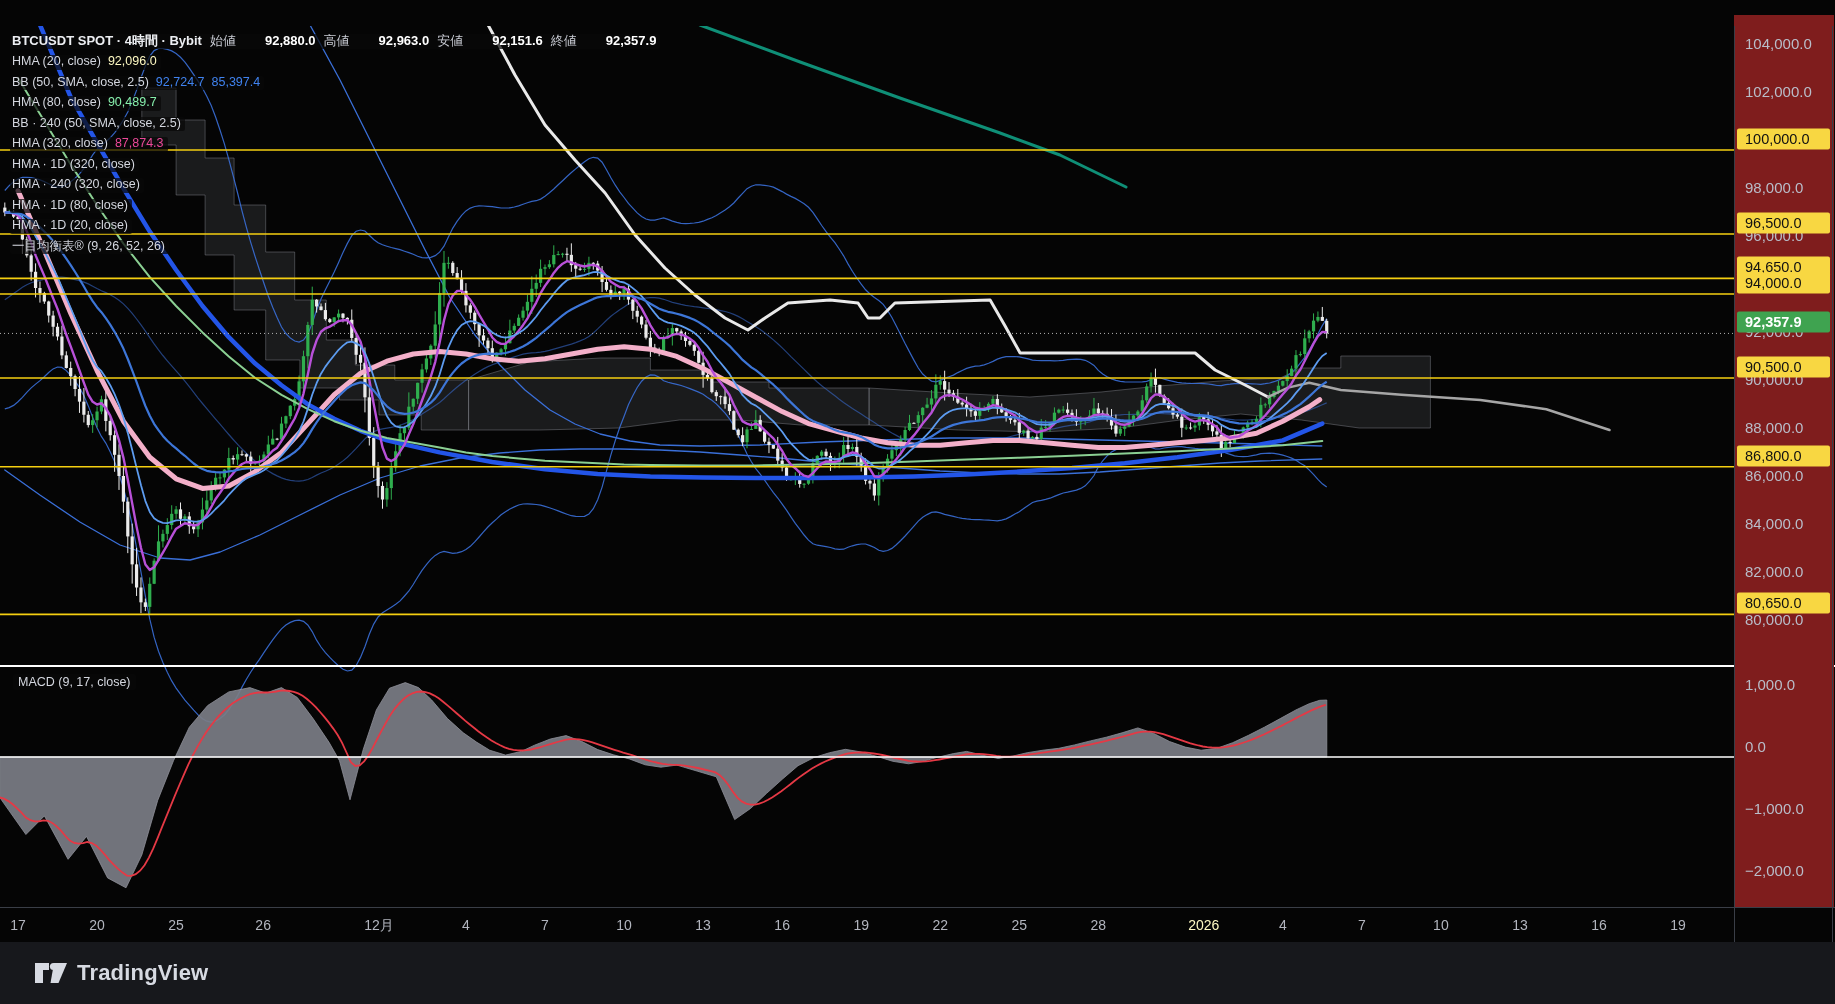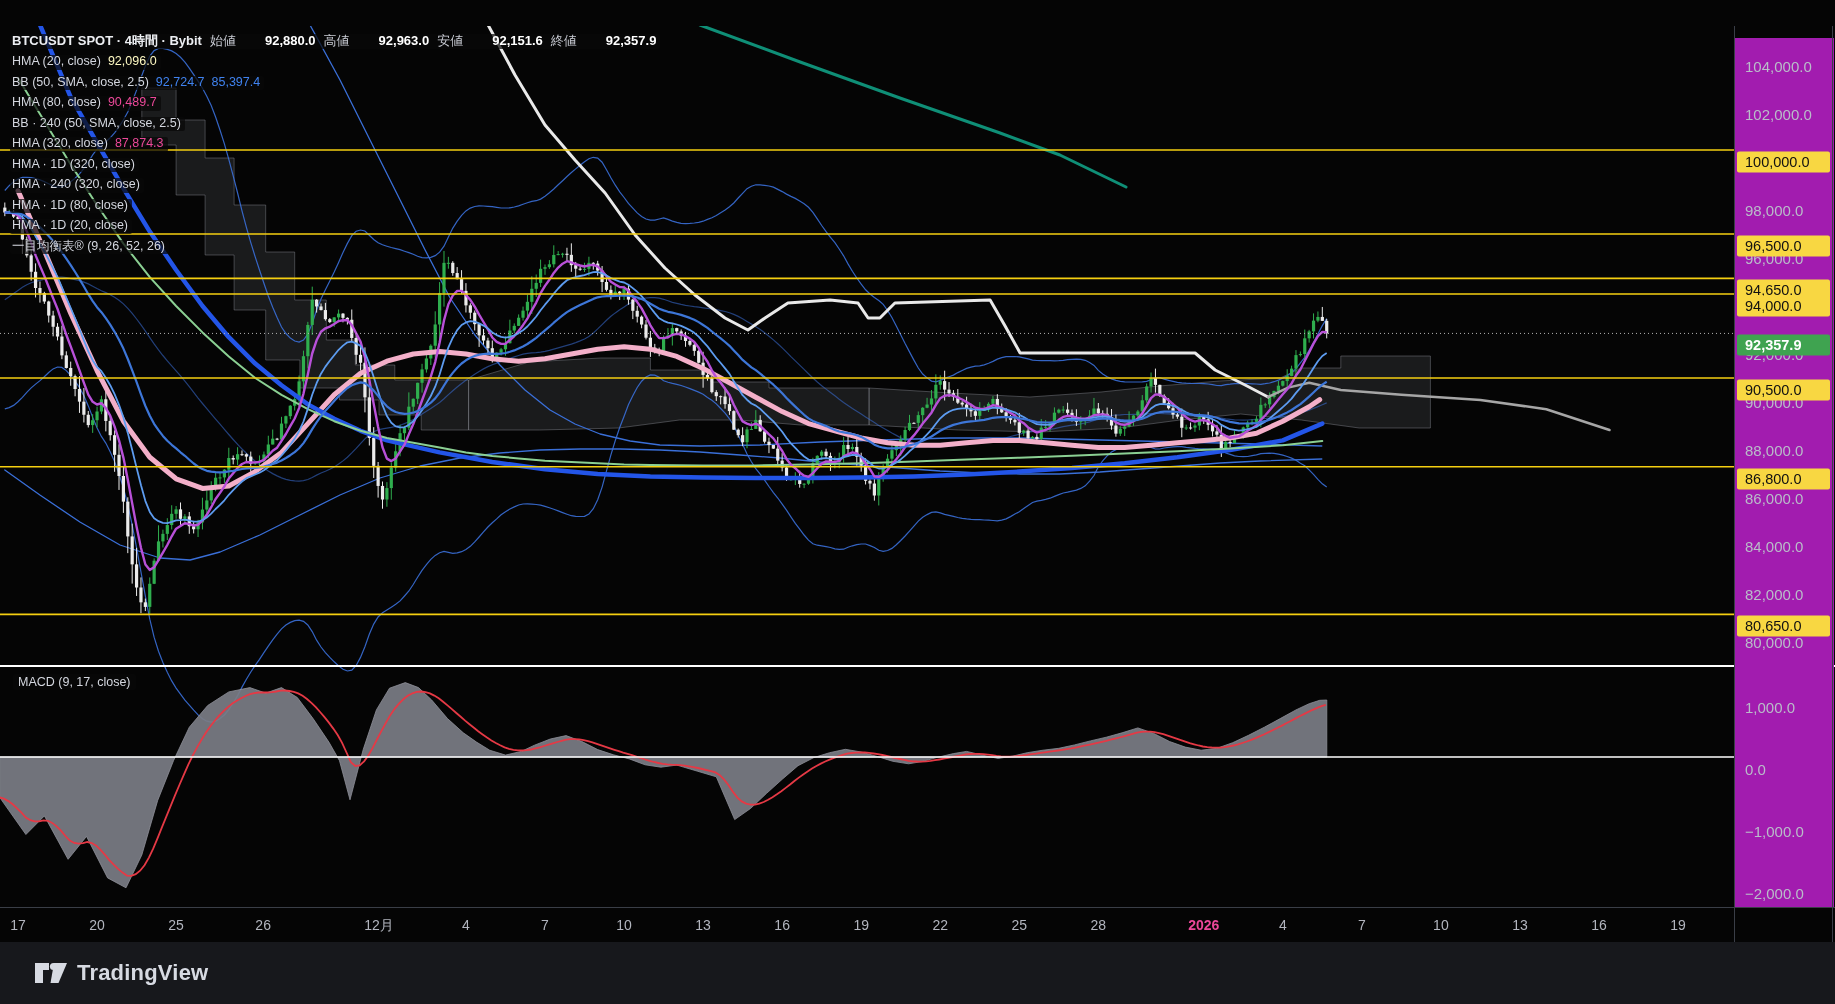--- a/index.html
+++ b/index.html
@@ -14,30 +14,30 @@
              color:rgba(200,203,212,0.15);font-size:50px;font-weight:bold;white-space:nowrap;z-index:1;}
   #chartsvg{position:absolute;left:0;top:0;z-index:2;}
   #legend{position:absolute;left:10px;top:31px;z-index:5;}
   .lrow{margin-bottom:2px;}
   .lrow span.chip{display:inline-block;background:rgba(8,8,8,0.72);color:#d4d7df;font-size:12.5px;
         line-height:13.5px;padding:0 4px 1px 2px;border-radius:2px;white-space:nowrap;}
   .lrow .val{font-weight:normal;margin-left:7px;}
   .lrow.title span.chip{font-size:13px;color:#eceef2;}
   .lrow.title .ohlc-label{color:#c9ccd4;margin-left:8px;font-weight:normal;}
   .lrow.title .ohlc-val{color:#ffffff;font-weight:bold;padding-left:29px;}
-  #price-scale{position:absolute;left:1734px;top:38px;width:100px;height:916px;background:#a21caf;z-index:4;}
+  #price-scale{position:absolute;left:1734px;top:15px;width:100px;height:916px;background:#7f1d1d;z-index:4;}
   .vline{position:absolute;top:26px;width:1px;height:916px;background:#3a3e47;z-index:6;}
   .ptick{position:absolute;left:11px;transform:translateY(-50%);color:#b9bdc9;font-size:15px;white-space:nowrap;}
   .badge{position:absolute;left:3px;right:4px;height:21px;transform:translateY(-50%);
          border-radius:2px;font-size:14.5px;line-height:21px;padding-left:8px;white-space:nowrap;}
   .badge.yellow{background:#f8d742;color:#111;}
   .badge.green{background:#3fa350;color:#fff;font-weight:bold;}
   #time-axis{position:absolute;left:0;top:907px;width:1835px;height:35px;background:#050505;z-index:5;border-top:1px solid #3a3e47;}
   .ttick{position:absolute;top:9px;transform:translateX(-50%);color:#b2b5be;font-size:14px;white-space:nowrap;}
-  .ttick.year{font-weight:bold;color:#ec4899;}
+  .ttick.year{font-weight:normal;color:#fef9c3;}
   #macd-label{position:absolute;left:13px;top:674px;z-index:5;color:#d4d7df;font-size:12.5px;
               background:rgba(8,8,8,0.72);padding:1px 5px;border-radius:2px;}
   #footer{position:absolute;left:0;top:942px;width:100%;height:62px;background:#17181c;z-index:7;
           display:flex;align-items:center;padding-left:34px;box-sizing:border-box;}
   #brand-text{color:#d7dae2;font-size:22px;font-weight:bold;margin-left:9px;letter-spacing:0.2px;}
 </style>
 </head>
 <body>
 
 <div id="stage">
@@ -689,21 +689,21 @@
         <path d="M-0.4,797.3 L3.9,798.7 L8.3,801.1 L12.7,804.3 L17.1,808.3 L21.5,812.7 L25.9,817.5 L30.3,820.2 L34.7,821.4 L39.1,821.4 L43.5,820.4 L47.9,820.8 L52.3,822.9 L56.6,826.3 L61.0,830.7 L65.4,836.0 L69.8,840.6 L74.2,843.0 L78.6,843.7 L83.0,843.1 L87.4,842.0 L91.8,843.0 L96.2,845.7 L100.6,849.8 L105.0,854.8 L109.3,860.1 L113.7,864.7 L118.1,868.9 L122.5,872.6 L126.9,875.6 L131.3,875.9 L135.7,874.1 L140.1,870.7 L144.5,865.2 L148.9,857.6 L153.3,848.4 L157.7,837.8 L162.0,827.2 L166.4,816.4 L170.8,805.6 L175.2,794.9 L179.6,784.5 L184.0,774.4 L188.4,764.4 L192.8,755.3 L197.2,747.1 L201.6,739.6 L206.0,732.5 L210.4,726.2 L214.7,720.7 L219.1,715.7 L223.5,711.2 L227.9,707.1 L232.3,703.6 L236.7,700.7 L241.1,698.2 L245.5,696.0 L249.9,694.2 L254.3,693.1 L258.7,692.5 L263.1,692.5 L267.4,692.5 L271.8,692.1 L276.2,691.5 L280.6,690.7 L285.0,690.5 L289.4,691.0 L293.8,691.9 L298.2,693.4 L302.6,695.8 L307.0,699.0 L311.4,702.8 L315.8,707.1 L320.1,712.0 L324.5,717.2 L328.9,722.6 L333.3,728.6 L337.7,735.0 L342.1,742.8 L346.5,752.5 L350.9,762.2 L355.3,766.0 L359.7,765.3 L364.1,761.3 L368.5,755.2 L372.8,747.6 L377.2,739.0 L381.6,730.7 L386.0,722.6 L390.4,714.9 L394.8,708.6 L399.2,703.4 L403.6,699.0 L408.0,695.6 L412.4,693.3 L416.8,691.9 L421.2,691.5 L425.5,692.1 L429.9,693.4 L434.3,695.6 L438.7,698.3 L443.1,701.7 L447.5,705.4 L451.9,709.1 L456.3,713.0 L460.7,716.8 L465.1,720.6 L469.5,724.2 L473.9,727.8 L478.2,731.2 L482.6,734.4 L487.0,737.5 L491.4,740.4 L495.8,743.0 L500.2,745.3 L504.6,747.4 L509.0,748.9 L513.4,749.9 L517.8,750.4 L522.2,750.5 L526.6,750.2 L530.9,749.5 L535.3,748.4 L539.7,747.3 L544.1,746.0 L548.5,744.6 L552.9,743.3 L557.3,742.0 L561.7,740.8 L566.1,739.7 L570.5,739.1 L574.9,739.1 L579.3,739.4 L583.6,740.1 L588.0,741.1 L592.4,742.3 L596.8,743.8 L601.2,745.3 L605.6,746.9 L610.0,748.4 L614.4,749.8 L618.8,751.2 L623.2,752.6 L627.6,753.8 L632.0,755.2 L636.3,756.6 L640.7,758.0 L645.1,759.5 L649.5,760.8 L653.9,762.0 L658.3,763.0 L662.7,763.9 L667.1,764.4 L671.5,764.7 L675.9,764.8 L680.3,765.1 L684.7,765.6 L689.0,766.3 L693.4,767.1 L697.8,768.0 L702.2,769.0 L706.6,770.1 L711.0,771.2 L715.4,772.4 L719.8,775.2 L724.2,779.6 L728.6,785.2 L733.0,791.9 L737.4,797.6 L741.7,801.4 L746.1,803.6 L750.5,804.7 L754.9,804.6 L759.3,803.6 L763.7,802.0 L768.1,799.8 L772.5,797.2 L776.9,794.3 L781.3,791.2 L785.7,787.9 L790.1,784.5 L794.4,781.0 L798.8,777.6 L803.2,774.4 L807.6,771.4 L812.0,768.5 L816.4,766.0 L820.8,763.6 L825.2,761.5 L829.6,759.6 L834.0,757.8 L838.4,756.3 L842.8,754.9 L847.1,753.7 L851.5,753.0 L855.9,752.6 L860.3,752.4 L864.7,752.5 L869.1,752.9 L873.5,753.5 L877.9,754.2 L882.3,755.0 L886.7,756.0 L891.1,757.0 L895.5,758.1 L899.8,759.0 L904.2,759.9 L908.6,760.8 L913.0,761.3 L917.4,761.5 L921.8,761.6 L926.2,761.3 L930.6,760.9 L935.0,760.2 L939.4,759.5 L943.8,758.7 L948.2,757.8 L952.5,757.0 L956.9,756.1 L961.3,755.3 L965.7,754.4 L970.1,754.0 L974.5,753.8 L978.9,753.9 L983.3,754.2 L987.7,754.7 L992.1,755.2 L996.5,755.9 L1000.9,756.4 L1005.2,756.6 L1009.6,756.6 L1014.0,756.4 L1018.4,756.0 L1022.8,755.5 L1027.2,754.9 L1031.6,754.2 L1036.0,753.6 L1040.4,752.9 L1044.8,752.3 L1049.2,751.7 L1053.6,751.1 L1057.9,750.5 L1062.3,749.8 L1066.7,749.1 L1071.1,748.4 L1075.5,747.6 L1079.9,746.7 L1084.3,745.7 L1088.7,744.8 L1093.1,743.8 L1097.5,742.8 L1101.9,741.8 L1106.3,740.8 L1110.6,739.7 L1115.0,738.6 L1119.4,737.5 L1123.8,736.3 L1128.2,735.1 L1132.6,733.9 L1137.0,732.6 L1141.4,731.9 L1145.8,731.6 L1150.2,731.7 L1154.6,732.2 L1159.0,733.1 L1163.3,734.2 L1167.7,735.6 L1172.1,737.1 L1176.5,738.6 L1180.9,740.2 L1185.3,741.7 L1189.7,743.1 L1194.1,744.3 L1198.5,745.5 L1202.9,746.5 L1207.3,747.1 L1211.7,747.5 L1216.0,747.7 L1220.4,747.6 L1224.8,747.1 L1229.2,746.4 L1233.6,745.5 L1238.0,744.4 L1242.4,743.0 L1246.8,741.5 L1251.2,739.8 L1255.6,738.1 L1260.0,736.2 L1264.4,734.2 L1268.7,732.1 L1273.1,730.0 L1277.5,727.8 L1281.9,725.6 L1286.3,723.3 L1290.7,721.0 L1295.1,718.6 L1299.5,716.3 L1303.9,714.1 L1308.3,711.9 L1312.7,709.8 L1317.1,707.9 L1321.4,706.2 L1325.8,704.9" fill="none" stroke="#e53945" stroke-width="1.8"></path>
         <line x1="0" x2="1734" y1="757" y2="757" stroke="#ffffff" stroke-width="1.4"></line>
       </g>
       <line x1="0" x2="1835" y1="666" y2="666" stroke="#ffffff" stroke-width="2"></line>
     </svg>
 
   <div id="legend">
       <div class="lrow title"><span class="chip"><b>BTCUSDT SPOT · 4時間 · Bybit</b><span class="ohlc-label">始値</span><span class="ohlc-val">92,880.0</span><span class="ohlc-label">高値</span><span class="ohlc-val">92,963.0</span><span class="ohlc-label">安値</span><span class="ohlc-val">92,151.6</span><span class="ohlc-label">終値</span><span class="ohlc-val">92,357.9</span></span></div>
       <div class="lrow"><span class="chip">HMA (20, close)<span class="val" style="color:#fef9c3">92,096.0</span></span></div>
       <div class="lrow"><span class="chip">BB (50, SMA, close, 2.5)<span class="val" style="color:#4083f0">92,724.7</span><span class="val" style="color:#4083f0">85,397.4</span></span></div>
-      <div class="lrow"><span class="chip">HMA (80, close)<span class="val" style="color:#ec4899">90,489.7</span></span></div>
+      <div class="lrow"><span class="chip">HMA (80, close)<span class="val" style="color:#86efac">90,489.7</span></span></div>
       <div class="lrow"><span class="chip">BB · 240 (50, SMA, close, 2.5)</span></div>
       <div class="lrow"><span class="chip">HMA (320, close)<span class="val" style="color:#ec4899">87,874.3</span></span></div>
       <div class="lrow"><span class="chip">HMA · 1D (320, close)</span></div>
       <div class="lrow"><span class="chip">HMA · 240 (320, close)</span></div>
       <div class="lrow"><span class="chip">HMA · 1D (80, close)</span></div>
       <div class="lrow"><span class="chip">HMA · 1D (20, close)</span></div>
       <div class="lrow"><span class="chip">一目均衡表® (9, 26, 52, 26)</span></div>
     </div>
   <div id="macd-label">MACD (9, 17, close)</div>
 

